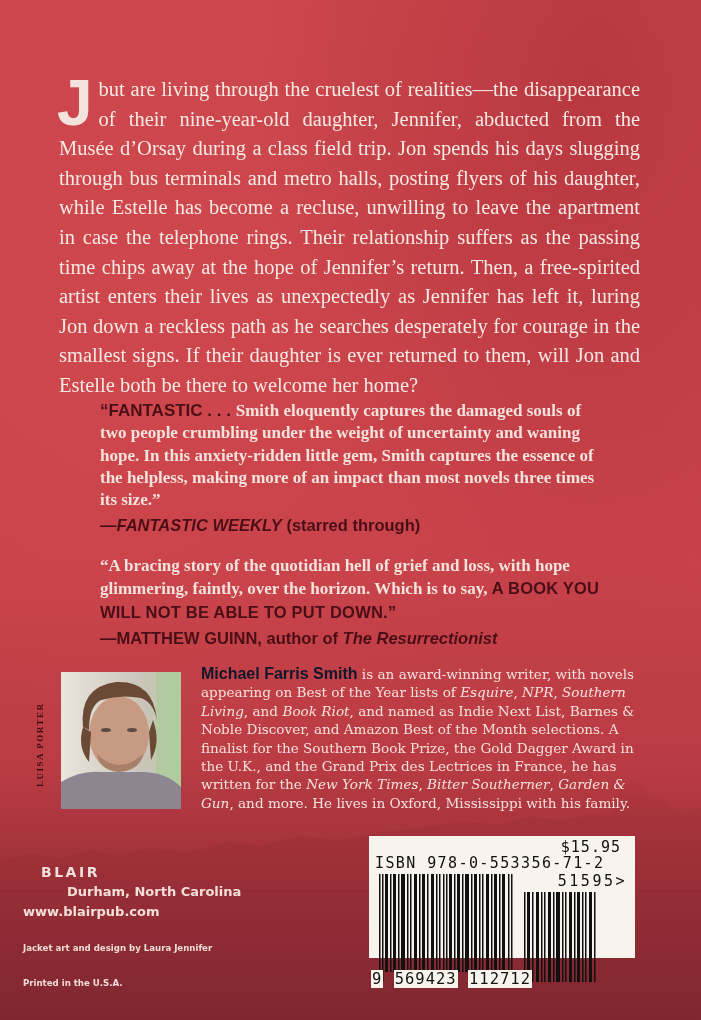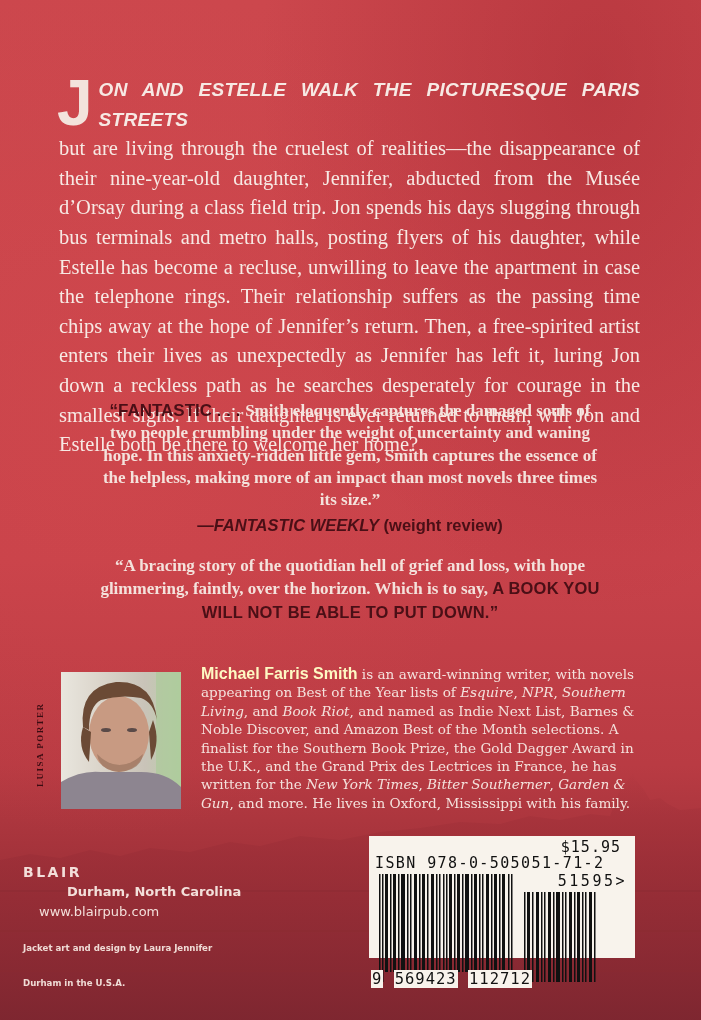--- a/index.html
+++ b/index.html
@@ -40,21 +40,21 @@
       font-family: "Liberation Sans", "DejaVu Sans", sans-serif;
       font-style: italic; font-weight: bold;
       font-size: 19px; letter-spacing: 0.3px;
       text-transform: uppercase;
       display: block; text-align: justify;
       text-align-last: justify;
     }
 
     
     .blurb {
-      position: absolute; left: 100px; width: 500px; text-align: center;
+      position: absolute; left: 100px; width: 500px; text-align: left;
       font-weight: bold; font-size: 17px; line-height: 22.3px;
       color: #f4e2dc;
     }
     .blurb1 { top: 400px; }
     .blurb2 { top: 555px; }
     .dark { color: #4a0f16; font-family: "Liberation Sans", "DejaVu Sans", sans-serif; font-weight: bold; }
     .attrib {
       display: block; margin-top: 3px;
       font-family: "Liberation Sans", "DejaVu Sans", sans-serif;
       font-weight: bold; color: #4a0f16; font-size: 16.5px;
@@ -77,33 +77,33 @@
       color: #3a0c12; text-transform: uppercase; white-space: nowrap;
       text-align: center;
     }
     .bio {
       position: absolute; left: 201px; top: 665px; width: 445px;
       font-family: "DejaVu Serif", "Liberation Serif", serif;
       font-size: 13.6px; line-height: 18.4px; color: #f4e1dc;
     }
     .bio .name {
       font-family: "Liberation Sans", "DejaVu Sans", sans-serif;
-      font-weight: bold; color: #fef9c3; font-size: 16px;
+      font-weight: bold; color: #0f172a; font-size: 16px;
     }
     .bio i { font-style: italic; }
 
     
     .pub {
       position: absolute; left: 23px; top: 862px;
       font-family: "DejaVu Sans", "Liberation Sans", sans-serif;
       color: #f3dfda;
     }
-    .pub-name { font-size: 14px; font-weight: bold; letter-spacing: 2.5px; line-height: 20px; }
+    .pub-name { font-size: 14px; font-weight: bold; letter-spacing: 2.5px; line-height: 20px; margin-left: 18px; }
     .pub-city { font-size: 13px; font-weight: bold; line-height: 20px; margin-left: 44px; }
-    .pub-url { font-size: 13px; font-weight: normal; line-height: 19px; margin-left: 16px; }
+    .pub-url { font-size: 13px; font-weight: bold; line-height: 19px; }
     .credits {
       position: absolute; left: 23px; top: 942px;
       font-family: "DejaVu Sans", "Liberation Sans", sans-serif;
       font-size: 8.6px; line-height: 13.5px; color: #f0dcd6; font-weight: bold;
     }
     .printed {
       position: absolute; left: 23px; top: 978px;
       font-family: "DejaVu Sans", "Liberation Sans", sans-serif;
       font-size: 8.6px; color: #f0dcd6; font-weight: bold;
     }
@@ -143,31 +143,31 @@
   <path d="M0 90 L30 84 L60 88 L90 80 L120 86 L150 78 L190 82 L230 72 L260 76 L300 66 L340 70 L380 62 L420 58 L460 52 L500 54 L530 46 L560 50 L590 44 L610 46 L620 20 L628 10 L632 2 L636 10 L644 20 L650 30 L660 28 L668 34 L680 40 L701 38 L701 250 L0 250 Z" fill="url(#skyfade)"></path>
   <rect x="0" y="120" width="701" height="2" fill="#8a2a32" opacity="0.4"></rect>
   <rect x="0" y="160" width="701" height="2" fill="#8a2a32" opacity="0.35"></rect>
   <rect x="0" y="200" width="701" height="2" fill="#8a2a32" opacity="0.3"></rect>
 </svg>
 
 <div class="content">
 
   <div class="synopsis">
     <span class="dropcap">J</span>
-    <span class="lead">ON AND ESTELLE WALK THE PICTURESQUE PARIS STREETS</span>
     <span>but are living through the cruelest of realities—the disappearance of their nine-year-old daughter, Jennifer, abducted from the Musée d’Orsay during a class field trip. Jon spends his days slugging through bus terminals and metro halls, posting flyers of his daughter, while Estelle has become a recluse, unwilling to leave the apartment in case the telephone rings.  Their relationship suffers as the passing time chips away at the hope of Jennifer’s return. Then, a free-spirited artist enters their lives as unexpectedly as Jennifer has left it, luring Jon down a reckless path as he searches desperately for courage in the smallest signs. If their daughter is ever returned to them, will Jon and Estelle both be there to welcome her home?</span>
   </div>
 
   <div class="blurb blurb1">
     <span class="dark">“</span><span class="dark">FANTASTIC</span><span class="dark"> . . . </span><span>Smith eloquently captures the damaged souls of two people crumbling under the weight of uncertainty and waning hope. In this anxiety-ridden little gem, Smith captures the essence of the helpless, making more of an impact than most novels three times its size.”</span>
-    <span class="attrib"><span>—</span><i>FANTASTIC WEEKLY</i><span> (weight review)</span></span>
+    <span class="attrib"><span>—</span><i>FANTASTIC WEEKLY</i><span> (starred through)</span></span>
   </div>
 
   <div class="blurb blurb2">
     <span>“A bracing story of the quotidian hell of grief and loss, with hope glimmering, faintly, over the horizon. Which is to say, </span><span class="caps">A BOOK YOU WILL NOT BE ABLE TO PUT DOWN.</span><span class="dark">”</span>
+    <span class="attrib"><span>—MATTHEW GUINN, author of </span><i>The Resurrectionist</i></span>
   </div>
 
   <div class="credit-vertical">LUISA PORTER</div>
 
   <div class="photo">
     <svg width="120" height="137" viewBox="0 0 120 137">
       <rect x="95" y="0" width="25" height="137" fill="#a9c996" opacity="0.6"></rect>
       <path d="M0 137 L0 110 Q20 98 40 100 L80 100 Q105 100 120 115 L120 137 Z" fill="#8d8590"></path>
       <ellipse cx="58" cy="62" rx="30" ry="38" fill="#c89a82"></ellipse>
       <path d="M22 55 Q18 15 55 10 Q92 8 96 48 Q92 30 80 26 Q60 22 40 28 Q28 34 28 58 Z" fill="#6b4a35"></path>
@@ -185,25 +185,25 @@
 
   <div class="pub">
     <div class="pub-name">BLAIR</div>
     <div class="pub-city">Durham, North Carolina</div>
     <div class="pub-url">www.blairpub.com</div>
   </div>
 
   <div class="credits">
     <div>Jacket art and design by Laura Jennifer</div>
   </div>
-  <div class="printed">Durham in the U.S.A.</div>
+  <div class="printed">Printed in the U.S.A.</div>
 
   <div class="barcode-box">
     <div class="price">$15.95</div>
-    <div class="isbn">ISBN 978-0-505051-71-2</div>
+    <div class="isbn">ISBN 978-0-553356-71-2</div>
     <div class="addon-code">51595&gt;</div>
 
     <svg class="bars-main" width="135" height="108" viewBox="0 0 135 108">
       <g fill="#111">
         <rect x="0" y="0" width="1.5" height="108"></rect>
           <rect x="3" y="0" width="1.5" height="108"></rect>
         <rect x="6" y="0" width="3" height="98"></rect>
           <rect x="11" y="0" width="1.5" height="98"></rect>
           <rect x="14" y="0" width="3" height="98"></rect>
         <rect x="19" y="0" width="1.5" height="98"></rect>

